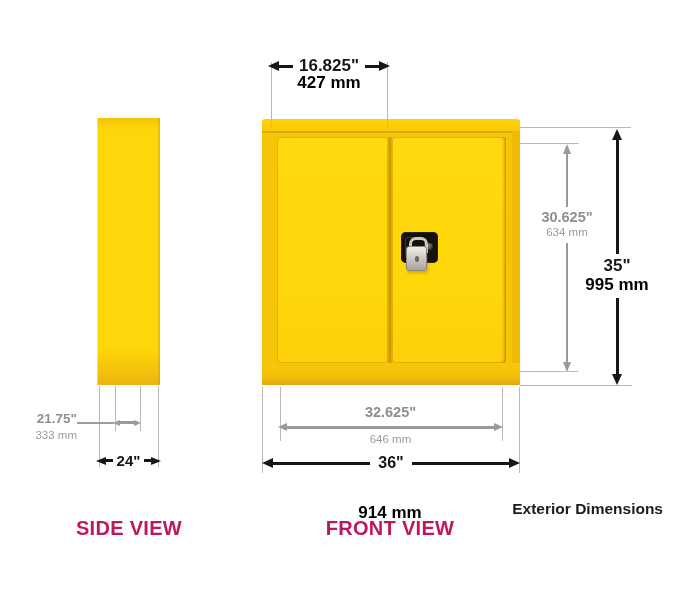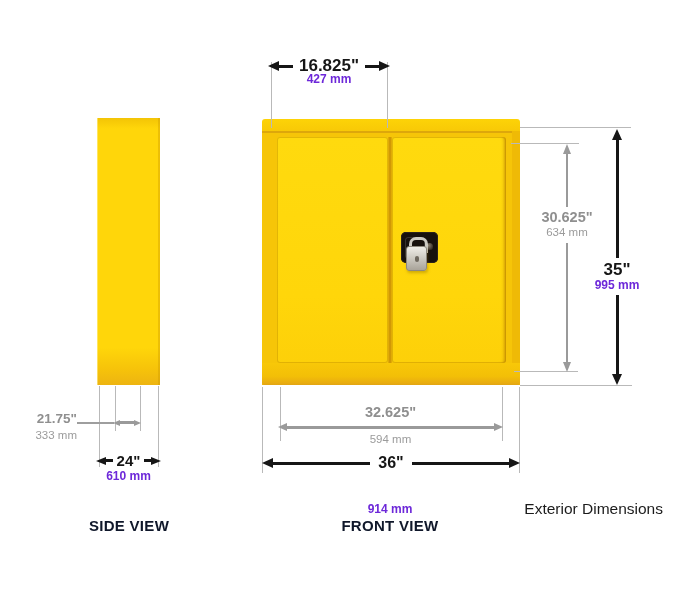--- a/index.html
+++ b/index.html
@@ -26,21 +26,21 @@
   .sahR{border-width:3.5px 0 3.5px 7px;border-color:transparent transparent transparent #9a9a9a;}
   
   .shB{flex:1 1 auto;height:3px;background:#161616;}
   .shG{flex:1 1 auto;height:2.5px;background:#9a9a9a;}
   .svB{flex:1 1 auto;width:3px;background:#161616;}
   .svG{flex:1 1 auto;width:2.5px;background:#9a9a9a;}
   .grow15{flex-grow:1.5;} .grow045{flex-grow:0.45;} .grow1{flex-grow:1;}
   
   .inB{font-weight:700;font-size:16px;color:#161616;white-space:nowrap;line-height:1.05;}
   .inBlg{font-weight:700;font-size:17px;color:#161616;white-space:nowrap;line-height:1.05;padding:0 6px;}
-  .mmB{font-weight:600;font-size:12px;color:#6d28d9;white-space:nowrap;line-height:1.15;}
+  .mmB{font-weight:600;font-size:17px;color:#000000;white-space:nowrap;line-height:1.15;}
   .inG{font-weight:700;font-size:14.5px;color:#8f8f8f;white-space:nowrap;line-height:1.1;}
   .mmG{font-weight:400;font-size:11.5px;color:#9b9b9b;white-space:nowrap;line-height:1.2;}
   .ctr{text-align:center;}
   .vtxt{text-align:center;margin:3px 0;}
   
   .cab{position:absolute;left:262px;top:119px;width:258px;height:266px;}
   .cab-cap{position:absolute;left:0;top:0;width:100%;height:12px;
            background:linear-gradient(180deg,#fdd307 0%,#f8c906 100%);
            border-bottom:2px solid #dda70b;border-radius:3px 3px 0 0;}
   .cab-body{position:absolute;left:0;top:12px;width:100%;height:254px;background:#f6c508;}
@@ -63,23 +63,23 @@
            border-bottom:none;border-radius:7px 7px 0 0;background:transparent;}
   .padlock{position:absolute;left:144px;top:127px;width:19px;height:23px;border-radius:3px;
            background:linear-gradient(180deg,#efede7 0%,#cfccc4 45%,#a9a49a 100%);
            border:1px solid #8d887e;box-shadow:1px 2px 3px rgba(120,90,0,.35);}
   .keyhole{position:absolute;left:8px;top:9px;width:4px;height:6px;border-radius:2px;background:#6e685e;}
   
   .side-panel{position:absolute;left:97px;top:118px;width:63px;height:267px;
               background:linear-gradient(180deg,#f3c405 0%,#ffd60a 4%,#ffd60a 86%,#f6c30a 94%,#edb411 100%);
               box-shadow:inset -2px 0 0 rgba(200,150,0,.35), inset 1px 0 0 rgba(255,240,150,.6);}
   
-  .viewlbl{position:absolute;font-weight:700;font-size:15px;color:#0f172a;letter-spacing:.3px;text-align:center;}
+  .viewlbl{position:absolute;font-weight:700;font-size:20px;color:#be185d;letter-spacing:.3px;text-align:center;}
   .legend-int{font-weight:700;font-size:15.5px;color:#8f8f8f;line-height:21px;}
-  .legend-ext{font-weight:400;font-size:15.5px;color:#1b1b1b;line-height:21px;}
+  .legend-ext{font-weight:700;font-size:15.5px;color:#1b1b1b;line-height:21px;}
 </style>
 </head>
 <body>
 
 <div id="canvas">
 
   <div class="side-panel"></div>
 
   <div class="xline" style="left:99px;top:386px;width:1px;height:81px;"></div>
   <div class="xline" style="left:115px;top:386px;width:1px;height:45px;"></div>
@@ -95,21 +95,20 @@
   <div class="abs inG" style="left:15px;top:412px;width:62px;text-align:right;font-size:13.5px;">21.75"</div>
   <div class="abs mmG" style="left:15px;top:429px;width:62px;text-align:right;">333 mm</div>
 
   <div class="dimrow" style="left:96px;top:452px;width:65px;height:17px;">
     <div class="ah ahL" style="border-width:4.5px 10px 4.5px 0;"></div>
     <div class="shB"></div>
     <div class="inB" style="font-size:15px;padding:0 4px;">24"</div>
     <div class="shB"></div>
     <div class="ah ahR" style="border-width:4.5px 0 4.5px 10px;"></div>
   </div>
-  <div class="abs mmB ctr" style="left:66px;top:470px;width:125px;">610 mm</div>
 
   <div class="cab">
     <div class="cab-body"></div>
     <div class="cab-cap"></div>
     <div class="cab-redge"></div>
     <div class="door doorL"></div>
     <div class="door doorR"></div>
     <div class="door-gap"></div>
     <div class="cab-base"></div>
     <div class="lock-plate">
@@ -138,21 +137,21 @@
   <div class="xline" style="left:502px;top:387px;width:1px;height:54px;"></div>
   <div class="xline" style="left:519px;top:387px;width:1px;height:86px;"></div>
 
   <div class="dimcol" style="left:278px;top:405px;width:225px;">
     <div class="inG">32.625"</div>
     <div class="dimrow" style="position:static;width:100%;height:9px;margin-top:2px;">
       <div class="ah gahL"></div>
       <div class="shG"></div>
       <div class="ah gahR"></div>
     </div>
-    <div class="mmG" style="margin-top:1px;">594 mm</div>
+    <div class="mmG" style="margin-top:1px;">646 mm</div>
   </div>
 
   <div class="dimrow" style="left:262px;top:454px;width:258px;height:18px;">
     <div class="ah ahL"></div>
     <div class="shB"></div>
     <div class="inB" style="padding:0 8px;">36"</div>
     <div class="shB"></div>
     <div class="ah ahR"></div>
   </div>
   <div class="abs mmB ctr" style="left:312px;top:472px;width:156px;margin-top:31px;">914 mm</div>

